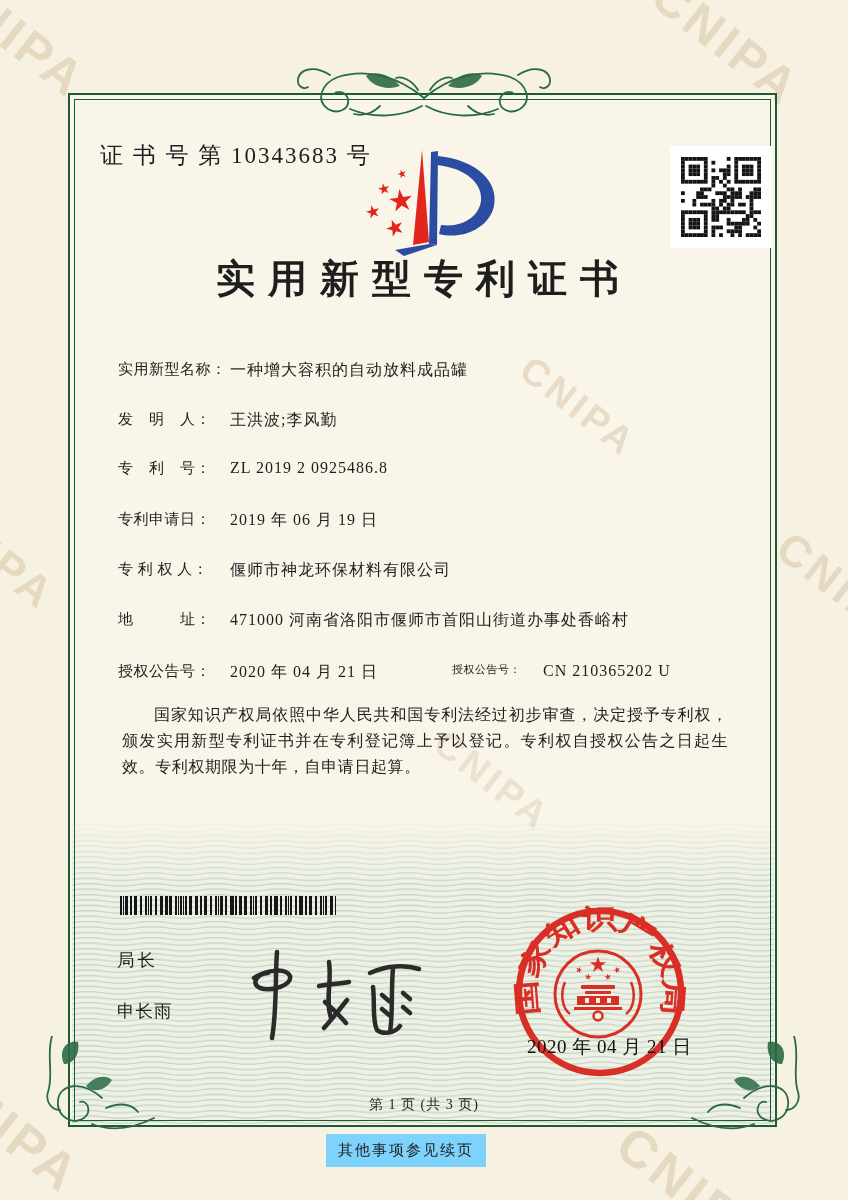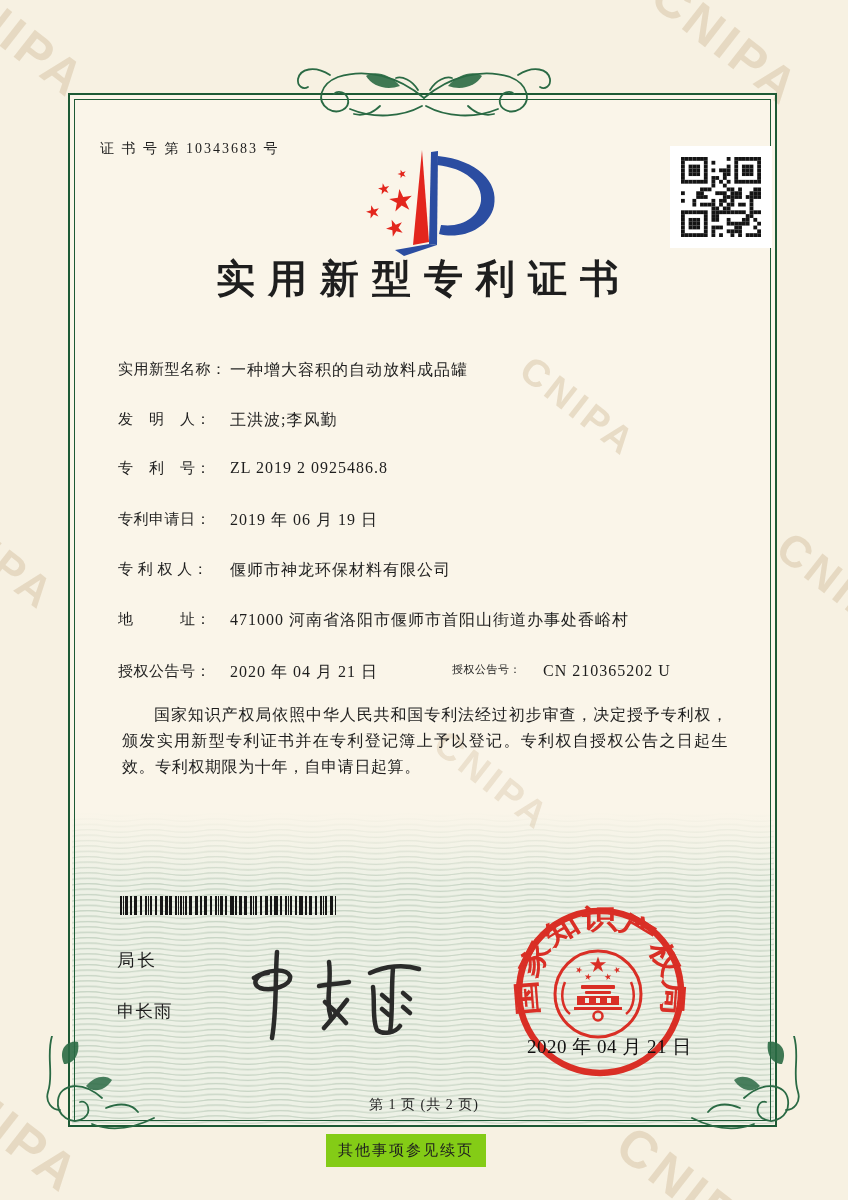--- a/index.html
+++ b/index.html
@@ -15,42 +15,42 @@
   
   .frame{left:68px;top:93px;width:705px;height:1030px;border:2.5px solid #1d5a35;}
   .frame-inner{position:absolute;inset:4px;border:1.2px solid #1d5a35;}
   
   .wm{
     font-family:"Liberation Sans","DejaVu Sans",sans-serif;
     font-weight:bold;color:rgba(202,178,142,0.38);
     transform:rotate(38deg);transform-origin:left top;
     letter-spacing:4px;white-space:nowrap;z-index:3;
   }
-  .cert-no{left:100px;top:140px;font-size:14px;letter-spacing:2px;z-index:5;text-align:center;}
+  .cert-no{left:100px;top:140px;font-size:23px;letter-spacing:2px;z-index:5;text-align:center;}
   .title{left:0;top:252px;width:848px;text-align:center;font-size:39px;
          font-weight:600;letter-spacing:13px;z-index:5;font-family:Liberation Serif, serif;}
   .row{z-index:5;}
   .flabel{position:absolute;left:118px;font-size:15px;letter-spacing:0.5px;white-space:nowrap;}
   .fvalue{position:absolute;left:230px;font-size:16px;letter-spacing:1px;white-space:nowrap;text-align:center;}
   .flabel2{position:absolute;left:452px;font-size:11px;letter-spacing:0.5px;white-space:nowrap;}
   .fvalue2{position:absolute;left:543px;font-size:16px;letter-spacing:1px;white-space:nowrap;}
   .paras{left:118px;top:698px;width:614px;z-index:5;}
   .paras p{margin:4px;font-size:16px;line-height:26px;text-align:justify;
            text-indent:2em;letter-spacing:0.6px;}
   .barcode{left:120px;top:896px;width:216px;height:19px;z-index:5;
     background:
       repeating-linear-gradient(90deg,#161616 0 2px,transparent 2px 5px),
       repeating-linear-gradient(90deg,#161616 0 1px,transparent 1px 7px),
       repeating-linear-gradient(90deg,transparent 0 3px,#161616 3px 4px,transparent 4px 11px);
   }
   .sig-title{left:117px;top:948px;font-size:17.5px;letter-spacing:3px;z-index:6;}
   .sig-name{left:117px;top:999px;font-size:17.5px;letter-spacing:1px;z-index:6;}
   .seal-date{left:527px;top:1034px;font-size:19px;letter-spacing:0.5px;color:#111;z-index:7;white-space:nowrap;}
   .page-num{left:0;top:1096px;width:848px;text-align:center;font-size:14px;letter-spacing:1px;z-index:5;}
-  .footer-box{left:326px;top:1134px;width:160px;height:33px;background:#84cc16;
+  .footer-box{left:326px;top:1134px;width:160px;height:33px;background:#7dd3fc;
       display:flex;align-items:center;justify-content:center;z-index:5;font-family:Liberation Mono, monospace;}
   .footer-box span{font-size:15px;letter-spacing:2px;}
   .qr-quiet{left:670px;top:146px;width:102px;height:102px;background:#ffffff;z-index:5;}
   #qr{position:absolute;left:11px;top:11px;width:80px;height:80px;}
   .z4{z-index:4;} .z5{z-index:5;} .z6{z-index:6;}
 </style>
 </head>
 <body>
 
 <div class="abs paper"></div>
@@ -449,17 +449,17 @@
       <rect x="9" y="4" width="4" height="5"></rect>
     </g>
     <circle cy="22" r="4.5" fill="none" stroke="#d9251c" stroke-width="2.5"></circle>
     <path d="M-33,-12 C-38,0 -36,14 -28,20" fill="none" stroke="#d9251c" stroke-width="2.5"></path>
     <path d="M33,-12 C38,0 36,14 28,20" fill="none" stroke="#d9251c" stroke-width="2.5"></path>
   </g>
 </svg>
 
 <div class="abs seal-date">2020 年 04 月 21 日</div>
 
-<div class="abs page-num">第 1 页 (共 2 页)</div>
+<div class="abs page-num">第 1 页 (共 3 页)</div>
 
 <div class="abs footer-box">
   <span>其他事项参见续页</span>
 </div>
 
 </body></html>

